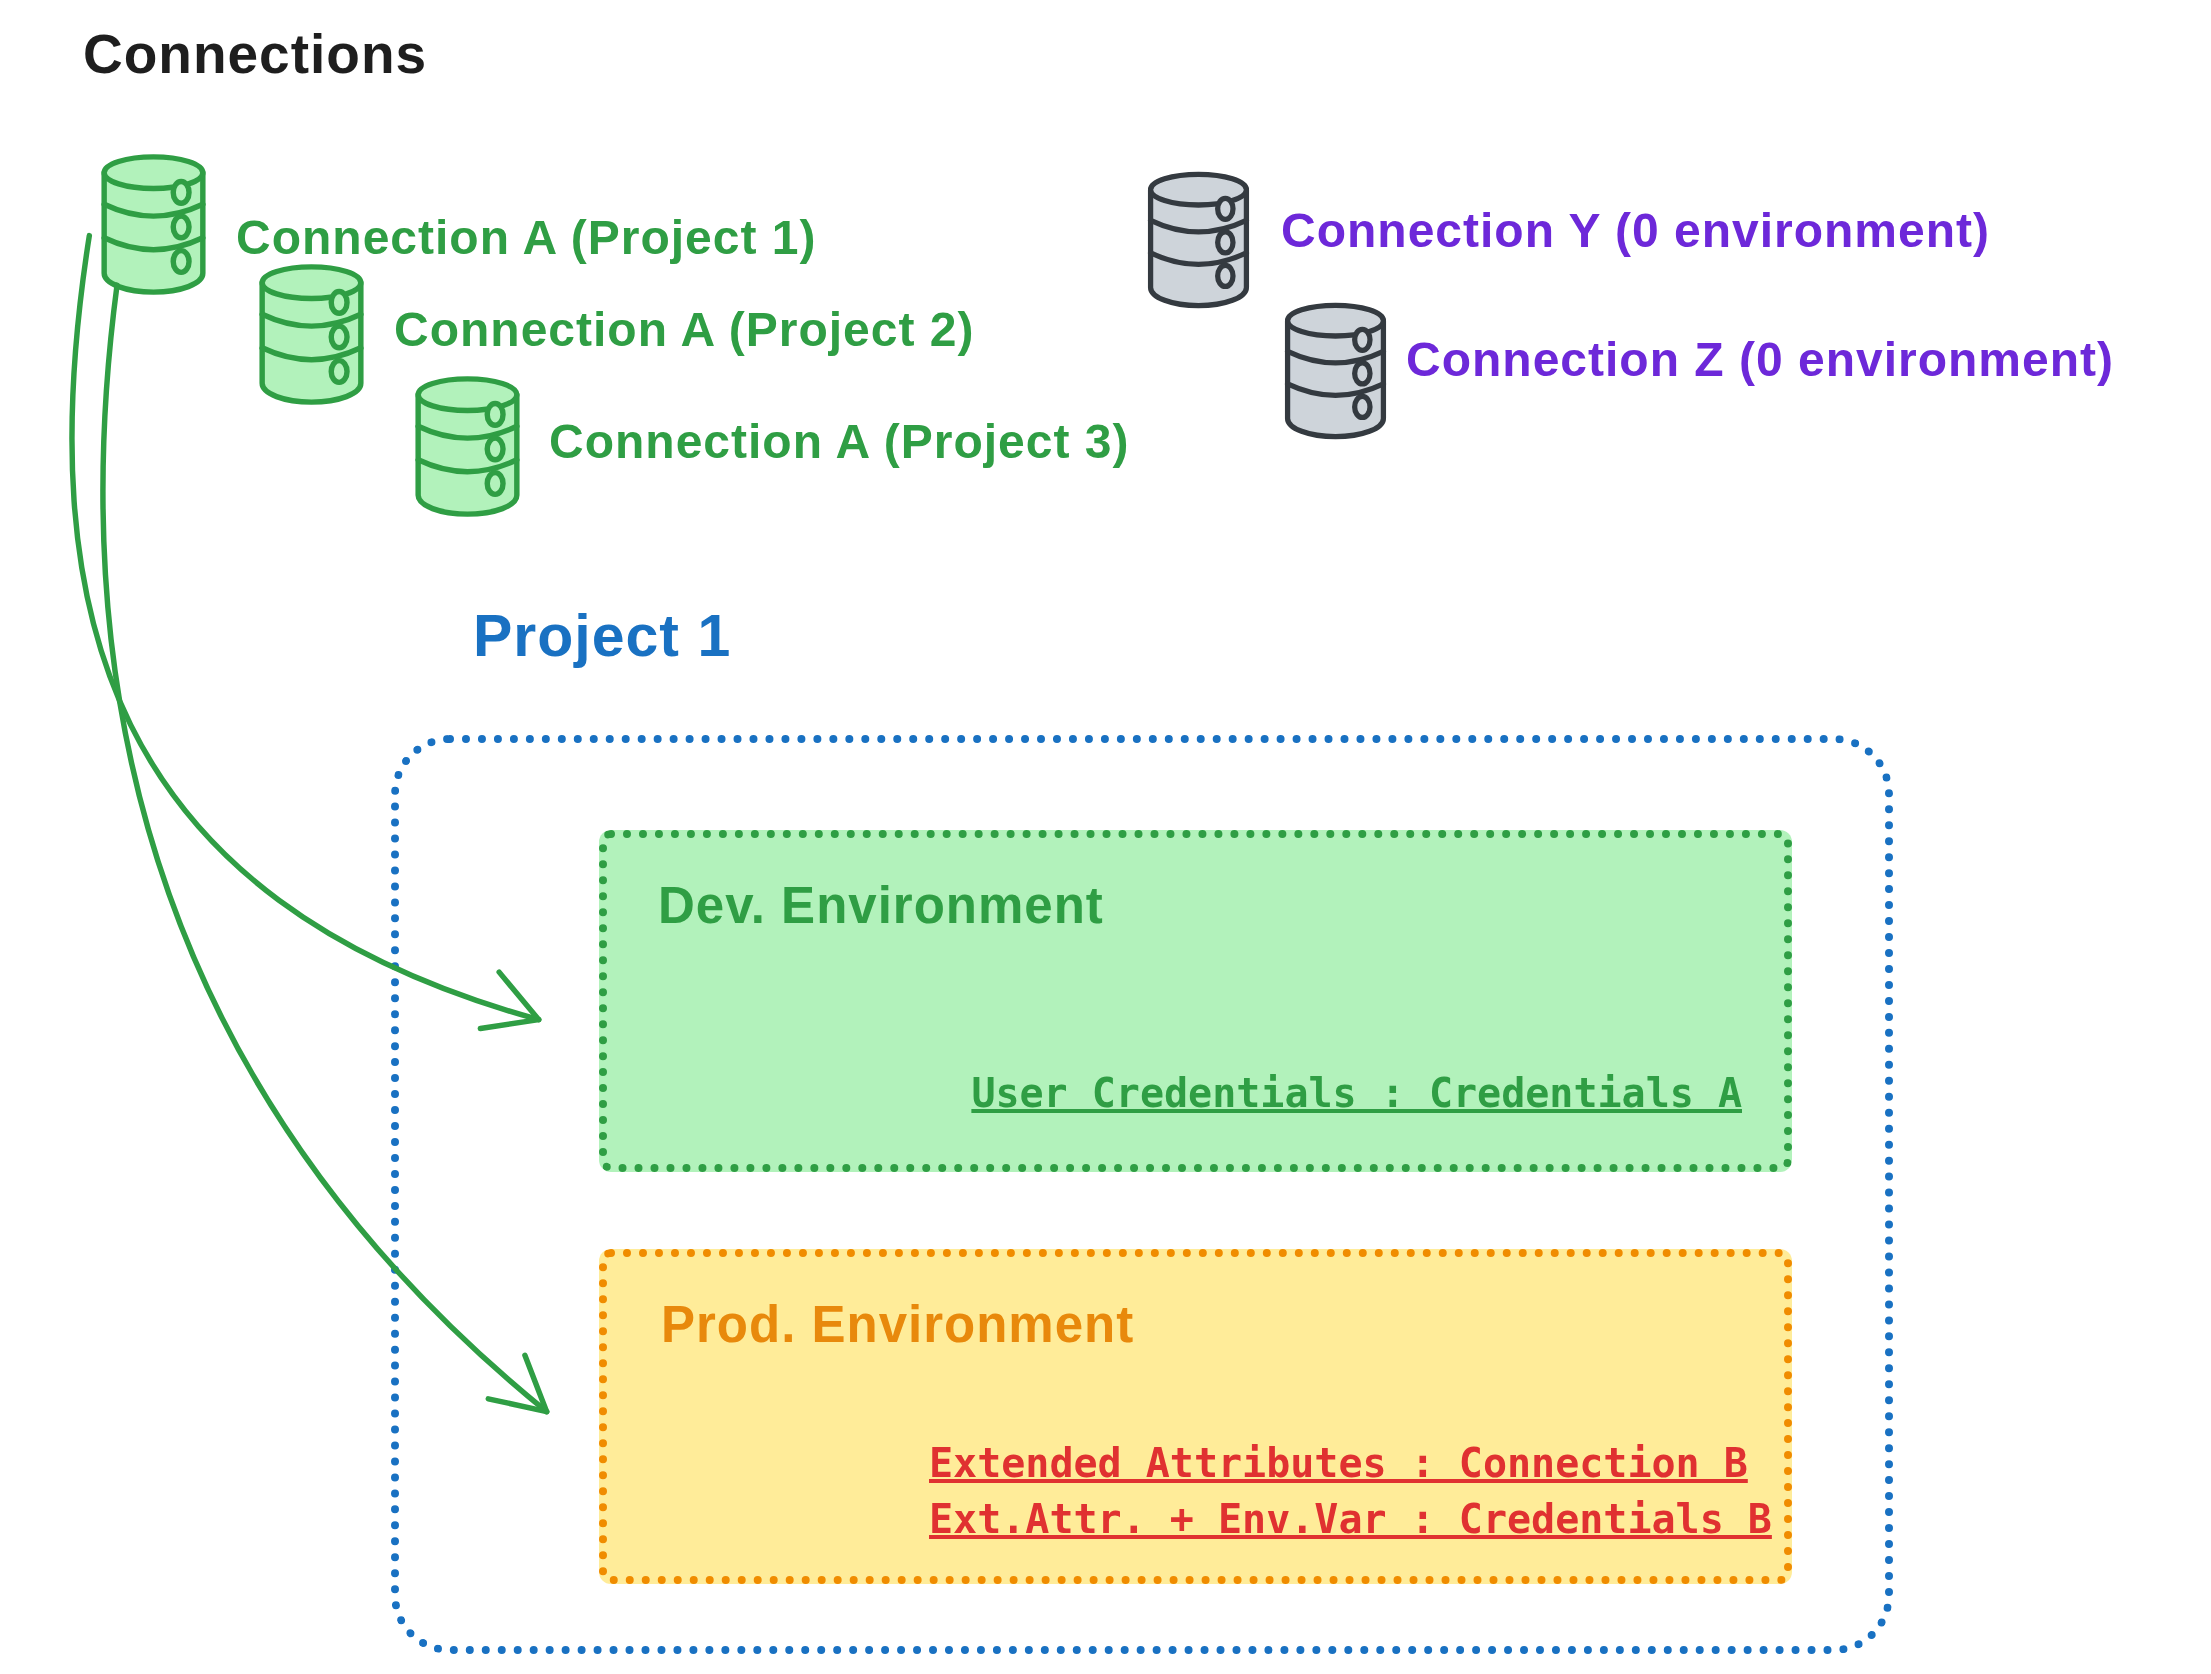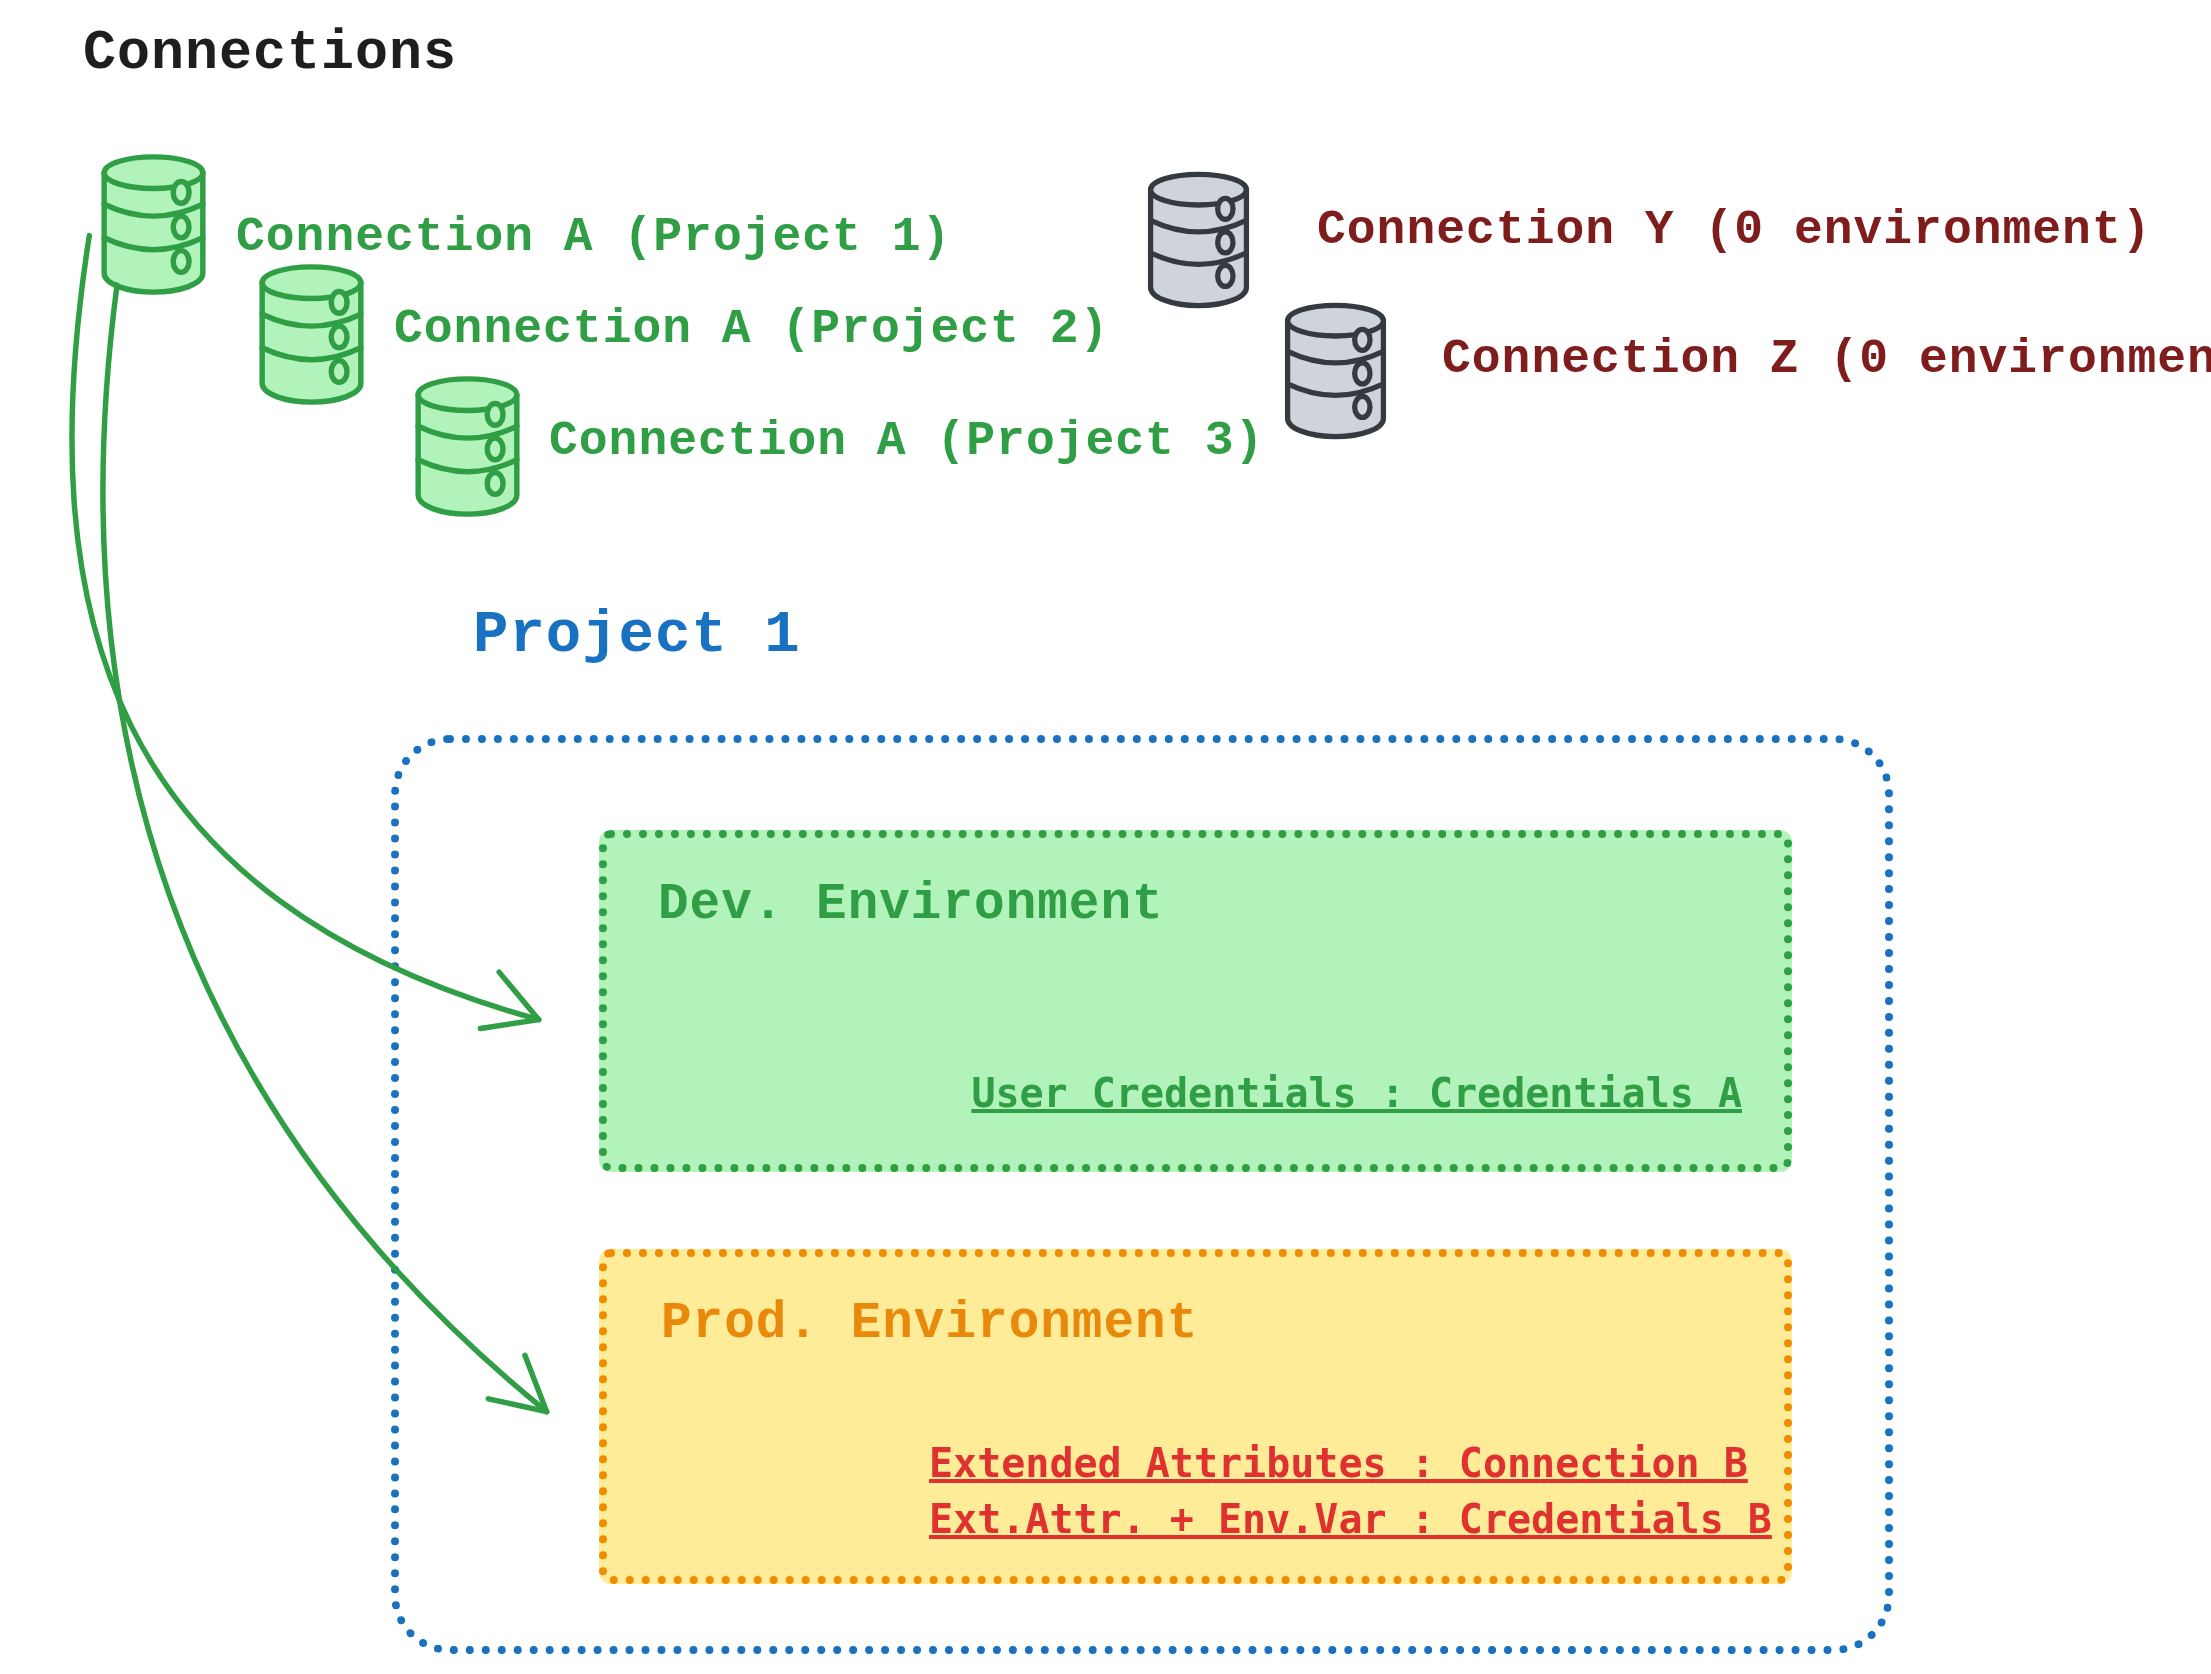--- a/index.html
+++ b/index.html
@@ -8,28 +8,28 @@
     width: 2212px;
     height: 1674px;
     background: #ffffff;
     overflow: hidden;
     font-family: "DejaVu Sans", sans-serif;
   }
   .abs { position: absolute; }
 
   
   .hand {
-    font-family: Liberation Mono, monospace;
+    font-family: Liberation Sans, sans-serif;
     font-weight: 700;
     letter-spacing: 1px;
     white-space: nowrap;
   }
   .title-main   { font-size: 55px; color: #1e1e1e; }
   .label-green  { font-size: 48px; color: #2f9e44; }
-  .label-black  { font-size: 48px; color: #7f1d1d; margin-left: 36px; }
+  .label-black  { font-size: 48px; color: #6d28d9; }
   .project-title{ font-size: 59px; color: #1971c2; }
   .env-title-dev  { font-size: 51px; color: #2f9e44; }
   .env-title-prod { font-size: 51px; color: #e8890c; }
 
   
   .mono {
     font-family: "DejaVu Sans Mono", monospace;
     font-weight: 700;
     white-space: nowrap;
     letter-spacing: 0;

